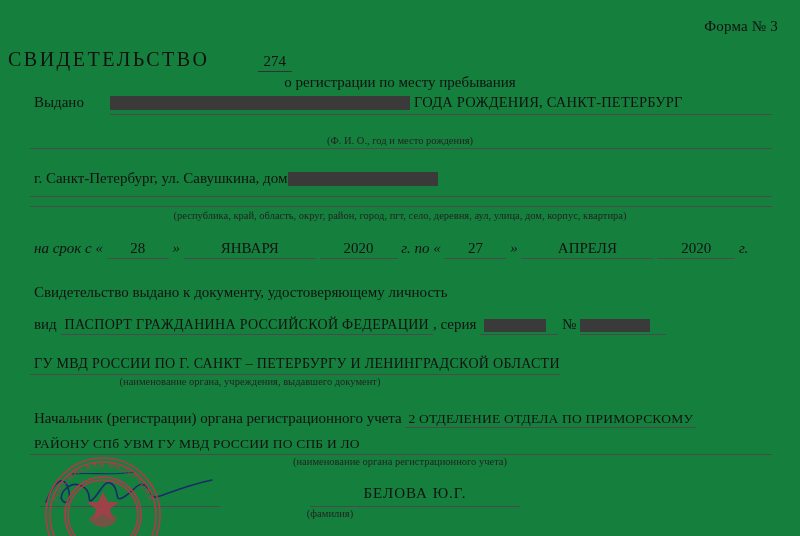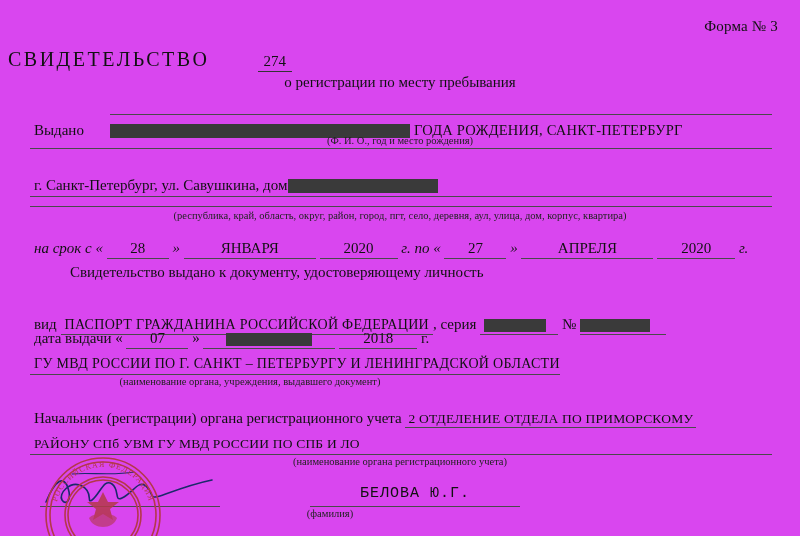--- a/index.html
+++ b/index.html
@@ -8,21 +8,21 @@
     background: #ffffff;
   }
   body {
     font-family: "Liberation Serif", serif;
     color: #111111;
   }
   #page {
     position: relative;
     width: 800px;
     height: 536px;
-    background: #d946ef;
+    background: #15803d;
     overflow: hidden;
   }
   .form-number {
     position: absolute;
     top: 18px;
     right: 22px;
     font-size: 15px;
     letter-spacing: 0.2px;
   }
   .title-block {
@@ -54,21 +54,21 @@
     text-align: center;
     font-size: 15px;
   }
 
   .row {
     position: absolute;
     left: 34px;
     right: 28px;
     font-size: 15px;
   }
-  .lbl { white-space: nowrap; margin-top: 28px; }
+  .lbl { white-space: nowrap; }
   .fullline {
     position: absolute;
     left: 30px;
     right: 28px;
     border-bottom: 1px solid #4a4a4a;
   }
   .redact {
     display: inline-block;
     background: #3a3a3a;
     height: 13px;
@@ -92,21 +92,21 @@
     margin: 0 4px 2px 2px;
   }
   #issued-text { font-size: 14.5px; letter-spacing: 0.2px; margin-top: 28px; }
   #issued-underline { top: 114px; left: 110px; right: 28px; }
 
   #caption-fio { top: 135px; }
   #line-under-fio { top: 148px; }
 
   #about-row { top: 152px; font-size: 15px; }
 
-  #addr-row { top: 177px; font-size: 15px; }
+  #addr-row { top: 170px; font-size: 15px; }
   #addr-black {
     width: 150px;
     height: 14px;
     margin-left: 1px;
     margin-bottom: 2px;
   }
   #addr-underline { top: 196px; }
   #line-addr2 { top: 206px; }
   #caption-addr { top: 210px; }
 
@@ -116,21 +116,21 @@
   .blank {
     display: inline-block;
     text-align: center;
     border-bottom: 1px solid #4a4a4a;
     padding-bottom: 1px;
   }
   .w-day { width: 62px; text-align: center; }
   .w-month { width: 132px; }
   .w-year { width: 78px; }
 
-  #doc-row { top: 264px; font-size: 15px; margin-left: 36px; }
+  #doc-row { top: 284px; font-size: 15px; }
 
   #vid-row { top: 316px; font-size: 15px; white-space: nowrap; }
   #vid-text {
     display: inline-block;
     border-bottom: 1px solid #4a4a4a;
     padding: 0 4px 1px 4px;
     letter-spacing: 0.3px;
     font-size: 14px;
   }
   #seria-black { width: 62px; height: 13px; margin: 0 4px; }
@@ -154,21 +154,20 @@
   #caption-sign { top: 508px; left: -470px; font-size: 10.5px; }
   #fam-line { top: 506px; left: 310px; width: 210px; }
   #fam-name {
     position: absolute;
     top: 485px;
     left: 310px;
     width: 210px;
     text-align: center;
     font-size: 15px;
     letter-spacing: 1px;
-    font-family: Liberation Mono, monospace;
   }
   #caption-fam { top: 508px; left: -70px; font-size: 10.5px; }
 
   
   #signature {
     position: absolute;
     top: 470px;
     left: 42px;
     width: 175px;
     height: 40px;
@@ -232,29 +231,20 @@
   <div class="row" id="doc-row">Свидетельство выдано к документу, удостоверяющему личность</div>
 
   <div class="row" id="vid-row">
     <span>вид</span>
     <span id="vid-text">ПАСПОРТ ГРАЖДАНИНА РОССИЙСКОЙ ФЕДЕРАЦИИ</span><span>, серия</span>
     <span id="seria-line"><span class="redact" id="seria-black"></span></span>
     <span>№</span>
     <span id="num-line"><span class="redact" id="num-black"></span></span>
   </div>
 
-  <div class="row" id="date-row">
-    <span>дата выдачи</span>
-    <span class="seg">«</span>
-    <span class="blank w-day">07</span>
-    <span class="seg">»</span>
-    <span class="blank w-month"><span class="redact" style="width:86px;height:13px;"></span></span>
-    <span class="blank w-year">2018</span>
-    <span class="seg">г.</span>
-  </div>
 
   <div class="row" id="organ-row">ГУ  МВД  РОССИИ  ПО  Г. САНКТ – ПЕТЕРБУРГУ  И  ЛЕНИНГРАДСКОЙ ОБЛАСТИ</div>
   <div class="fullline" id="organ-underline"></div>
   <div class="caption" id="caption-organ">(наименование органа, учреждения, выдавшего документ)</div>
 
   <div class="row" id="chief-row">
     <span>Начальник (регистрации) органа регистрационного учета</span>
     <span id="chief-org1">2 ОТДЕЛЕНИЕ ОТДЕЛА  ПО ПРИМОРСКОМУ</span>
   </div>
   <div class="row" id="chief-row2">РАЙОНУ СПб УВМ  ГУ  МВД  РОССИИ  ПО  СПБ  И  ЛО</div>

